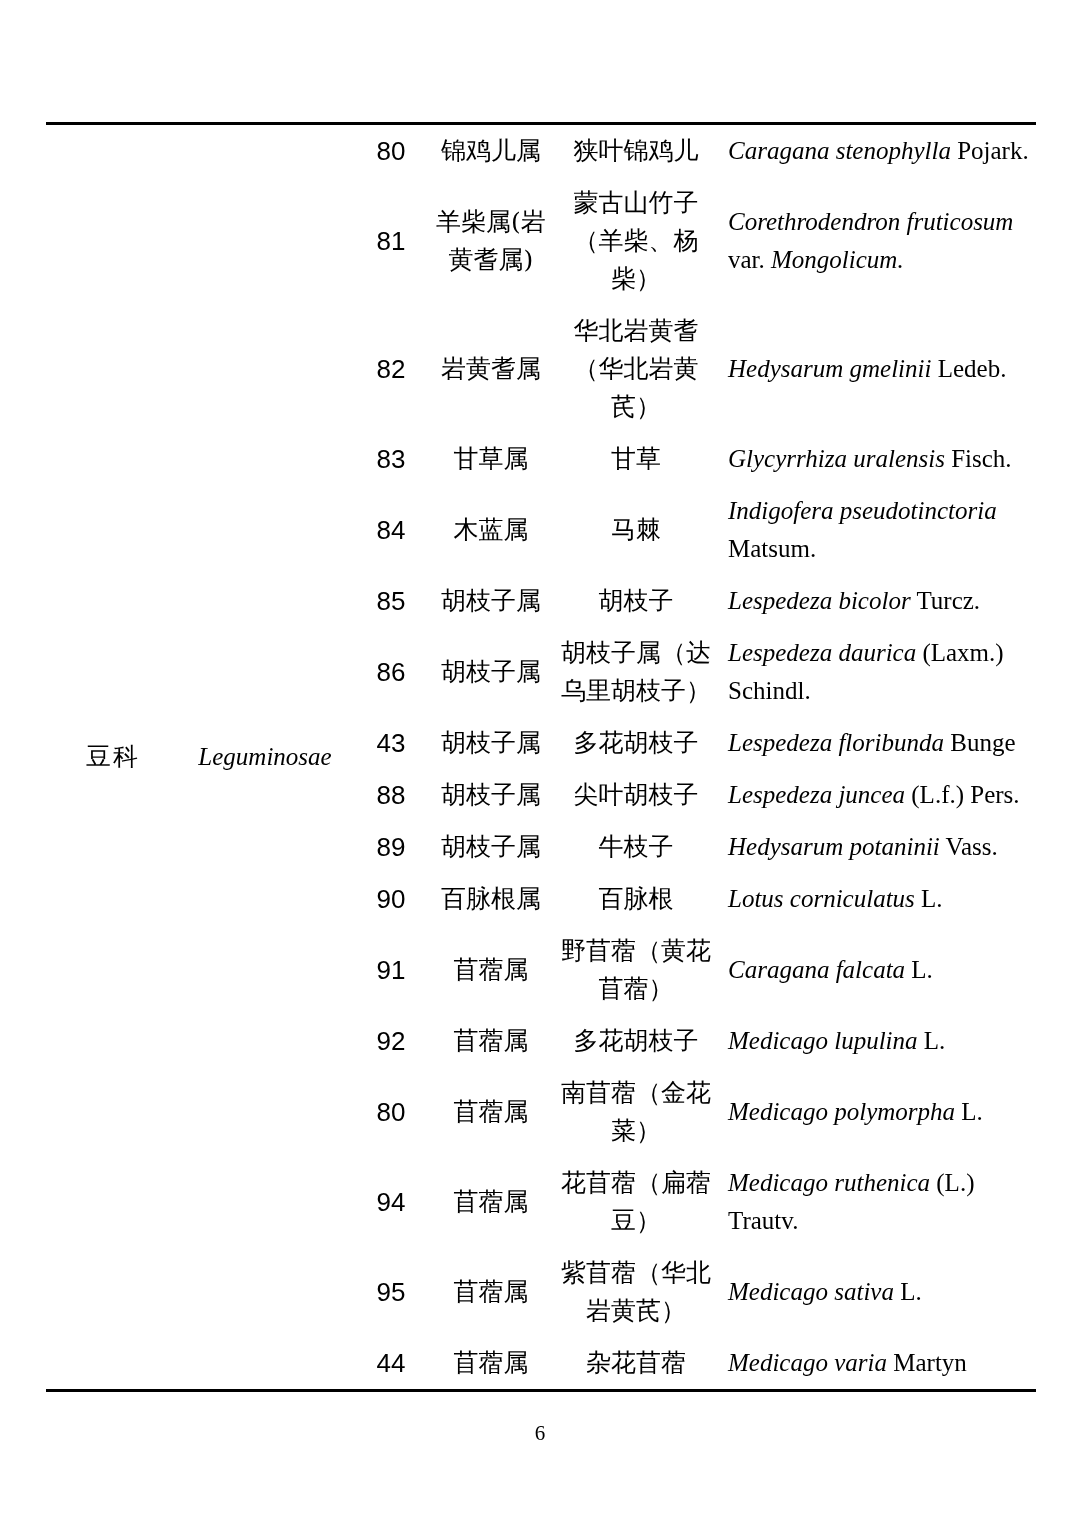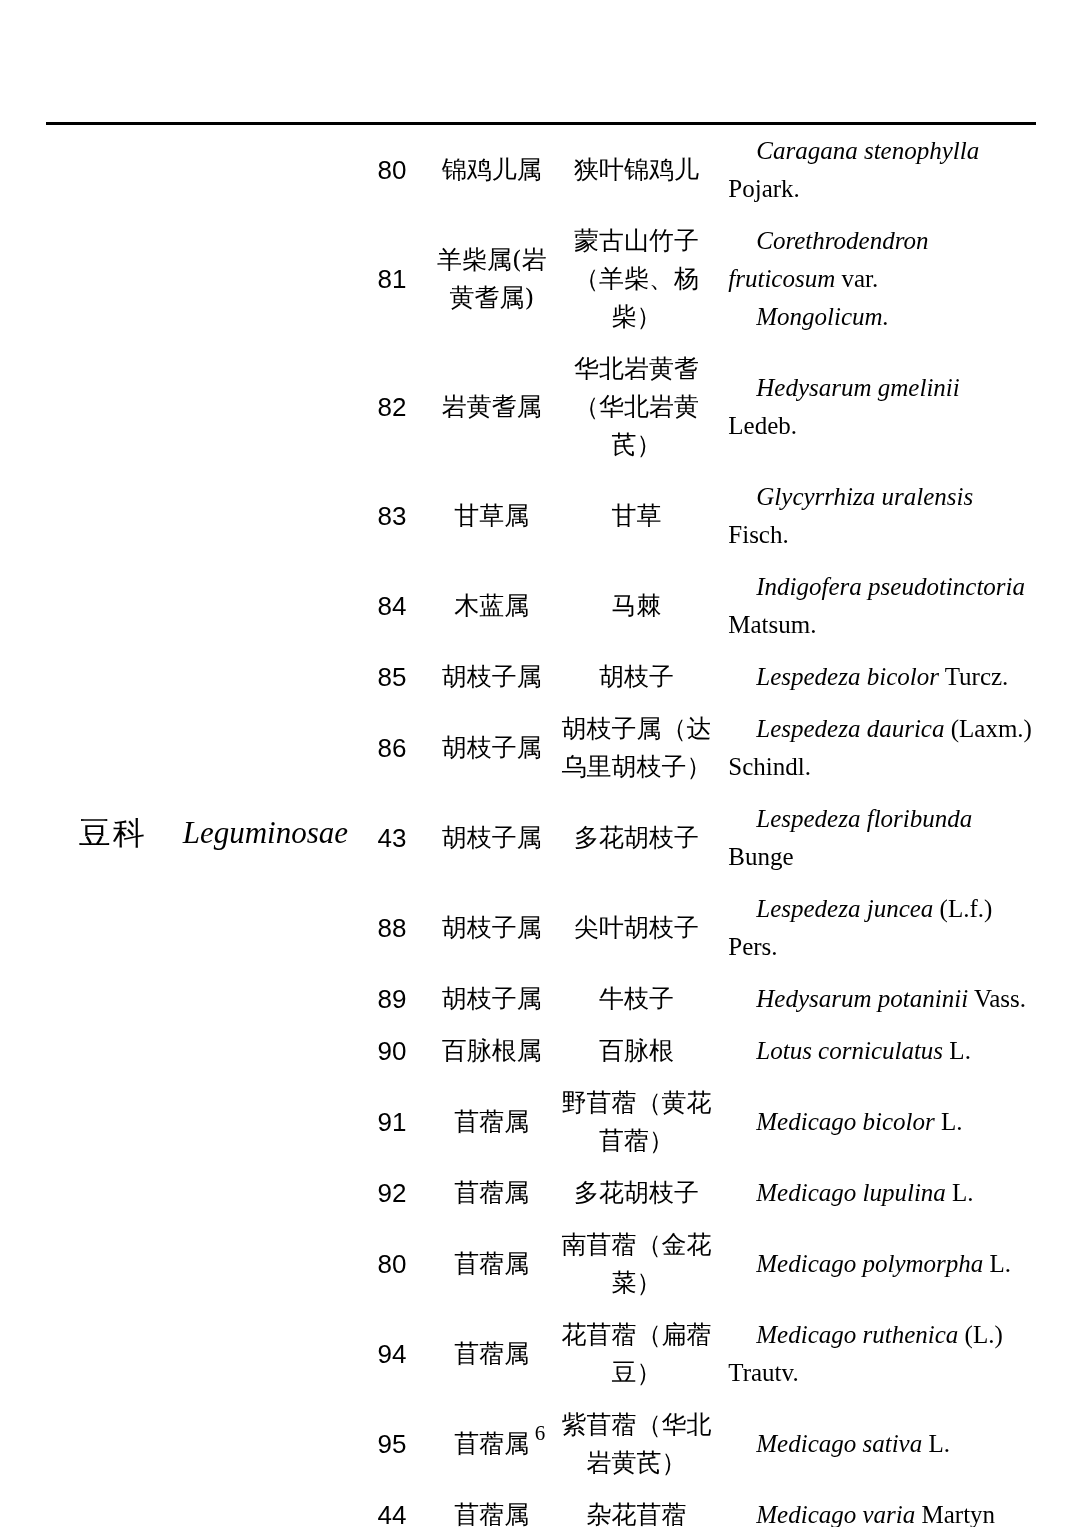--- a/index.html
+++ b/index.html
@@ -21,33 +21,33 @@
     border-bottom: 3px solid #000;
   }
   td {
     vertical-align: middle;
     text-align: center;
     font-size: 25px;
     line-height: 38px;
     padding: 7px 3px;
     word-break: normal;
   }
-  td.fam-cn   { font-size: 32px; letter-spacing: 2px; }
-  td.fam-lat  { font-style: italic; font-family: "Liberation Serif", serif; font-size: 31px; }
+  td.fam-cn   { font-size: 25px; letter-spacing: 2px; }
+  td.fam-lat  { font-style: italic; font-family: "Liberation Serif", serif; font-size: 25px; }
   td.num      { font-family: "Liberation Sans", "DejaVu Sans", sans-serif; font-size: 26px; }
   td.genus    { }
   td.species  { }
   td.latin {
     text-align: left;
     padding-left: 6px;
     padding-right: 4px;
     font-family: "Liberation Serif", serif;
     font-size: 25px;
   }
-  td.latin .it { font-style: italic; margin-left: 28px; }
+  td.latin .it { font-style: italic; }
   td.latin .rm { font-style: normal; }
 
   .page-number {
     position: absolute;
     left: 0; top: 1421px;
     width: 100%;
     text-align: center;
     font-size: 21px;
     font-family: "Liberation Serif", serif;
   }
@@ -132,21 +132,21 @@
         <tr>
           <td class="num">90</td>
           <td class="genus">百脉根属</td>
           <td class="species">百脉根</td>
           <td class="latin"><span class="it">Lotus corniculatus</span><span class="rm"> L.</span></td>
         </tr>
         <tr>
           <td class="num">91</td>
           <td class="genus">苜蓿属</td>
           <td class="species">野苜蓿（黄花苜蓿）</td>
-          <td class="latin"><span class="it">Medicago bicolor</span><span class="rm"> L.</span></td>
+          <td class="latin"><span class="it">Caragana falcata</span><span class="rm"> L.</span></td>
         </tr>
         <tr>
           <td class="num">92</td>
           <td class="genus">苜蓿属</td>
           <td class="species">多花胡枝子</td>
           <td class="latin"><span class="it">Medicago lupulina</span><span class="rm"> L.</span></td>
         </tr>
         <tr>
           <td class="num">80</td>
           <td class="genus">苜蓿属</td>

